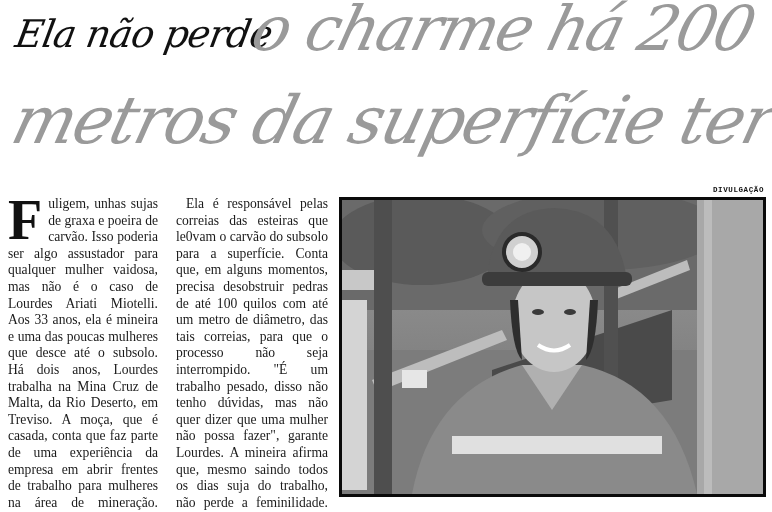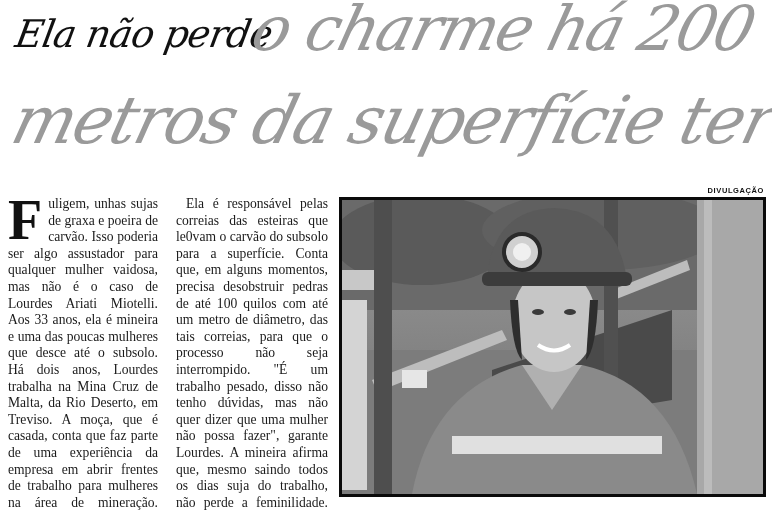--- a/index.html
+++ b/index.html
@@ -10,21 +10,21 @@
     .hl-1b { left: 254px; top: -8px; font-size: 62px; color: #9a9a9a; font-weight: normal; transform: skewX(-14deg); letter-spacing: -2px; }
     .hl-2 { left: 14px; top: 82px; font-size: 66px; color: #9a9a9a; transform: skewX(-14deg); letter-spacing: -2px; }
 
     .col { position: absolute; font-family: "Liberation Serif", serif; font-size: 13.6px; line-height: 16.6px; color: #1a1a1a; text-align: justify; }
     .col-1 { left: 8px; top: 196px; width: 150px; }
     .col-2 { left: 176px; top: 196px; width: 152px; }
     .col p { margin: 0; }
     .col-2 p { text-indent: 10px; }
     .dropcap { float: left; font-family: "Liberation Serif", serif; font-size: 56px; line-height: 44px; font-weight: bold; color: #111; margin: 2px 6px 0 0; }
 
-    .credit { position: absolute; right: 8px; top: 186px; font-family: Liberation Sans, sans-serif; font-size: 7.5px; font-weight: bold; letter-spacing: 0.6px; color: #111; }
+    .credit { position: absolute; right: 8px; top: 186px; font-family: Liberation Mono, monospace; font-size: 7.5px; font-weight: bold; letter-spacing: 0.6px; color: #111; }
 
     .photo { position: absolute; left: 339px; top: 197px; width: 421px; height: 294px; border: 3px solid #0a0a0a; overflow: hidden; background: #8c8c8c; }
     .photo svg { display: block; width: 100%; height: 100%; }
   </style>
 </head>
 <body>
 
 <div class="headline">
   <span class="hl hl-1a">Ela não perde</span>
   <span class="hl hl-1b">o charme há 200</span>

